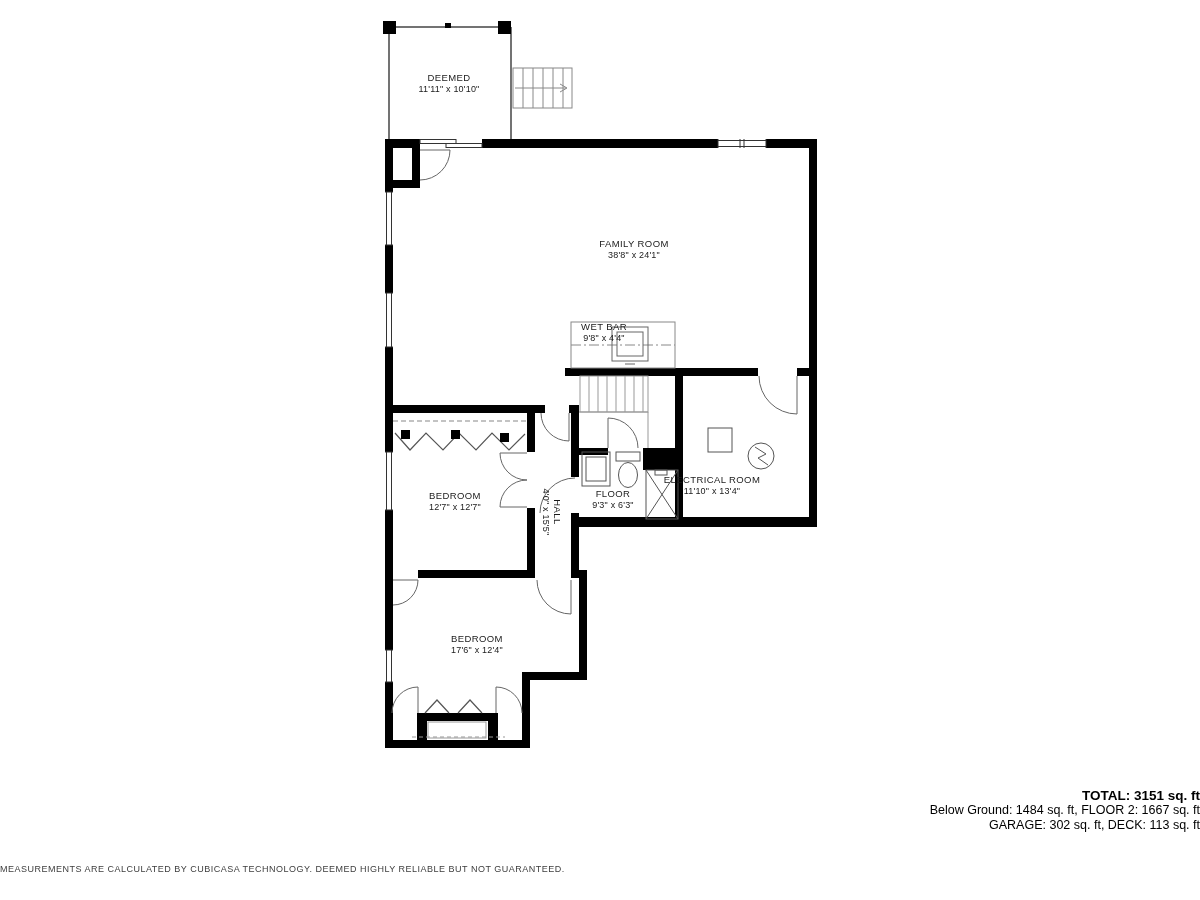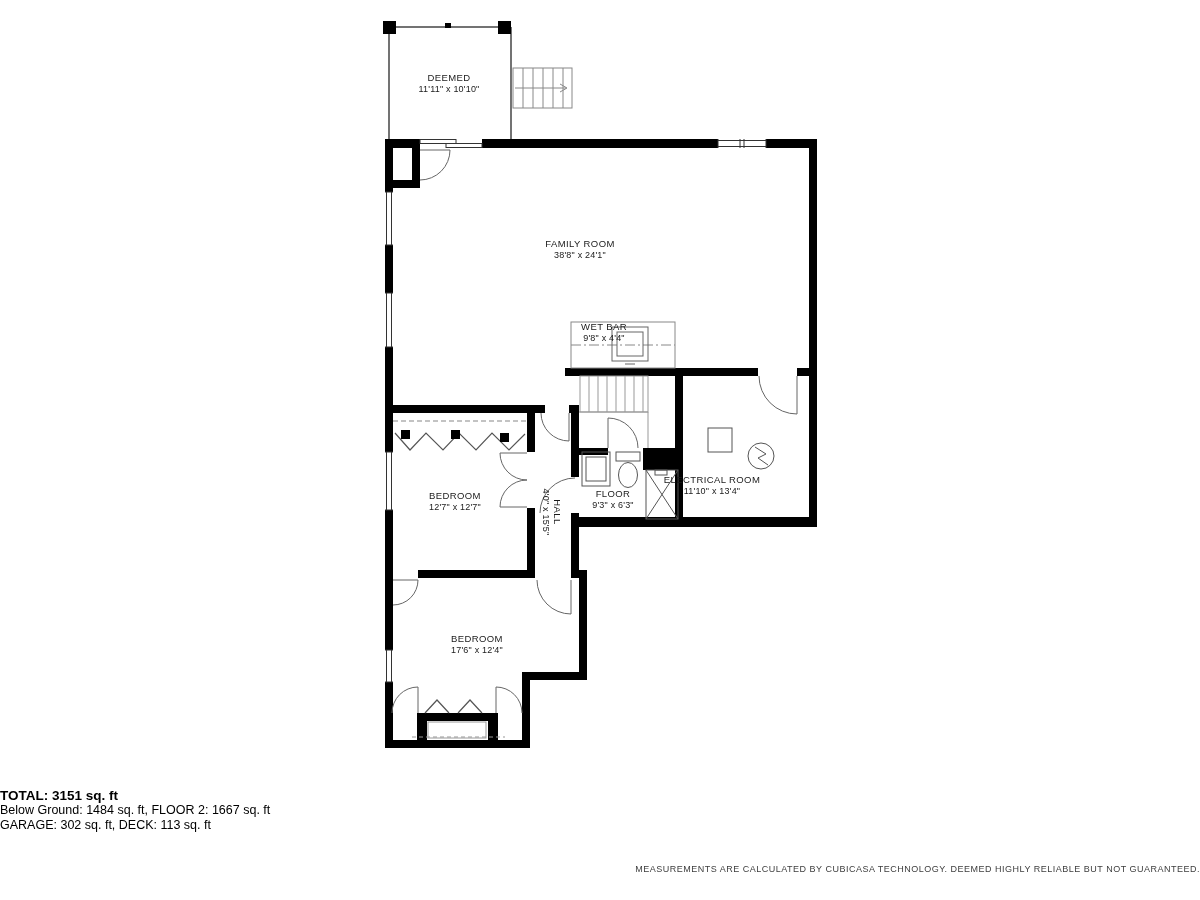--- a/index.html
+++ b/index.html
@@ -4,24 +4,24 @@
 <style>
   html,body{margin:0;padding:0;background:#ffffff;}
   .page{position:relative;width:1200px;height:900px;background:#ffffff;overflow:hidden;
         font-family:"Liberation Sans", sans-serif;}
   svg{position:absolute;left:0;top:0;}
   .room-label{position:absolute;transform:translate(-50%,-50%);text-align:center;
               color:#1a1a1a;white-space:nowrap;}
   .room-label .rn{font-size:9.5px;letter-spacing:.4px;}
   .room-label .rd{font-size:9px;letter-spacing:.2px;margin-top:1px;}
   .room-label.rot{transform:translate(-50%,-50%) rotate(90deg);}
-  .summary{position:absolute;left:0;top:788px;width:1200px;text-align:left;color:#000;
+  .summary{position:absolute;left:0;top:788px;width:1200px;text-align:right;color:#000;
            font-size:12.5px;line-height:15px;}
   .summary .total{font-weight:bold;font-size:13.5px;}
-  .disclaimer{position:absolute;left:0;top:864px;width:1200px;text-align:right;
+  .disclaimer{position:absolute;left:0;top:864px;width:1200px;text-align:left;
               color:#3d3d3d;font-size:9px;letter-spacing:.5px;}
 </style>
 </head>
 <body>
 
 <div class="page">
 
 <svg width="1200" height="900" viewBox="0 0 1200 900">
 
   <g stroke="#444" stroke-width="1.5" fill="none">
@@ -212,21 +212,21 @@
     <rect x="428" y="722" width="58" height="16" stroke="#999" stroke-width="1"></rect>
     <line x1="412" y1="737" x2="505" y2="737" stroke="#999" stroke-width="1" stroke-dasharray="4 3"></line>
   </g>
 </svg>
 
 <div class="room-label" style="left:449px;top:83px">
   <div class="rn">DEEMED</div>
   <div class="rd">11'11" x 10'10"</div>
 </div>
 
-<div class="room-label" style="left:580px;top:249px">
+<div class="room-label" style="left:634px;top:249px">
   <div class="rn">FAMILY ROOM</div>
   <div class="rd">38'8" x 24'1"</div>
 </div>
 
 <div class="room-label" style="left:604px;top:332px">
   <div class="rn">WET BAR</div>
   <div class="rd">9'8" x 4'4"</div>
 </div>
 
 <div class="room-label" style="left:455px;top:501px">

